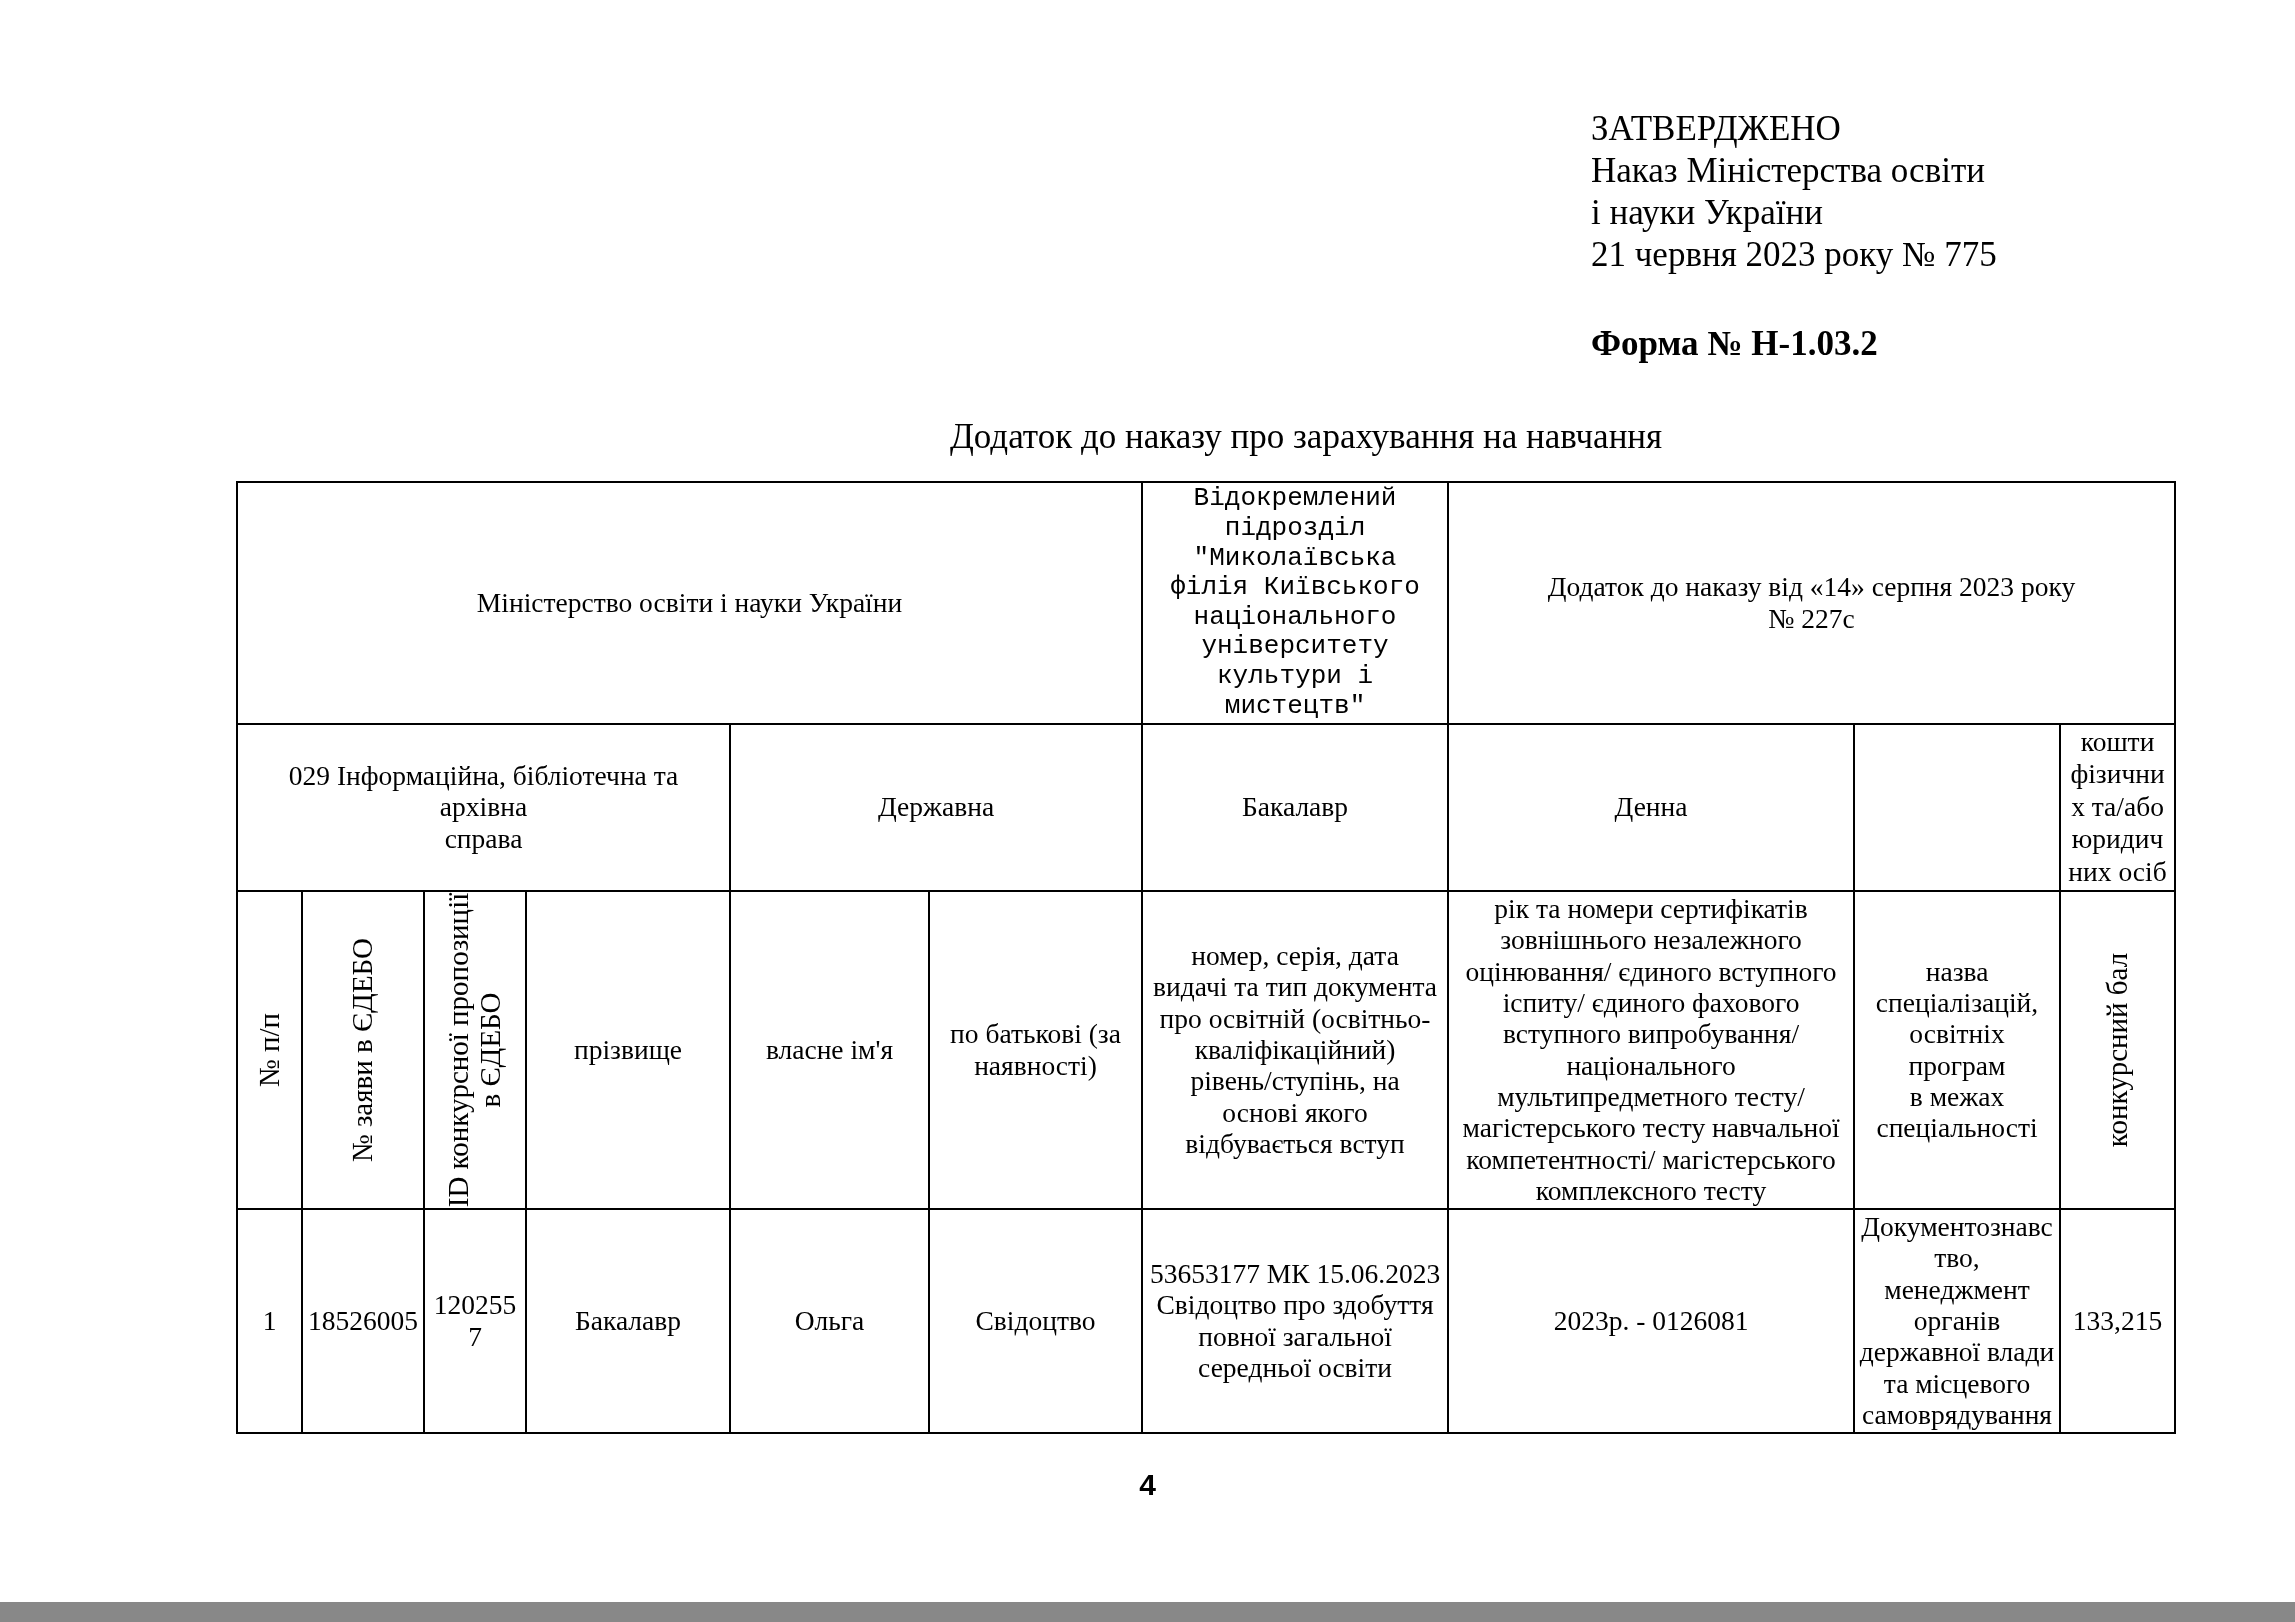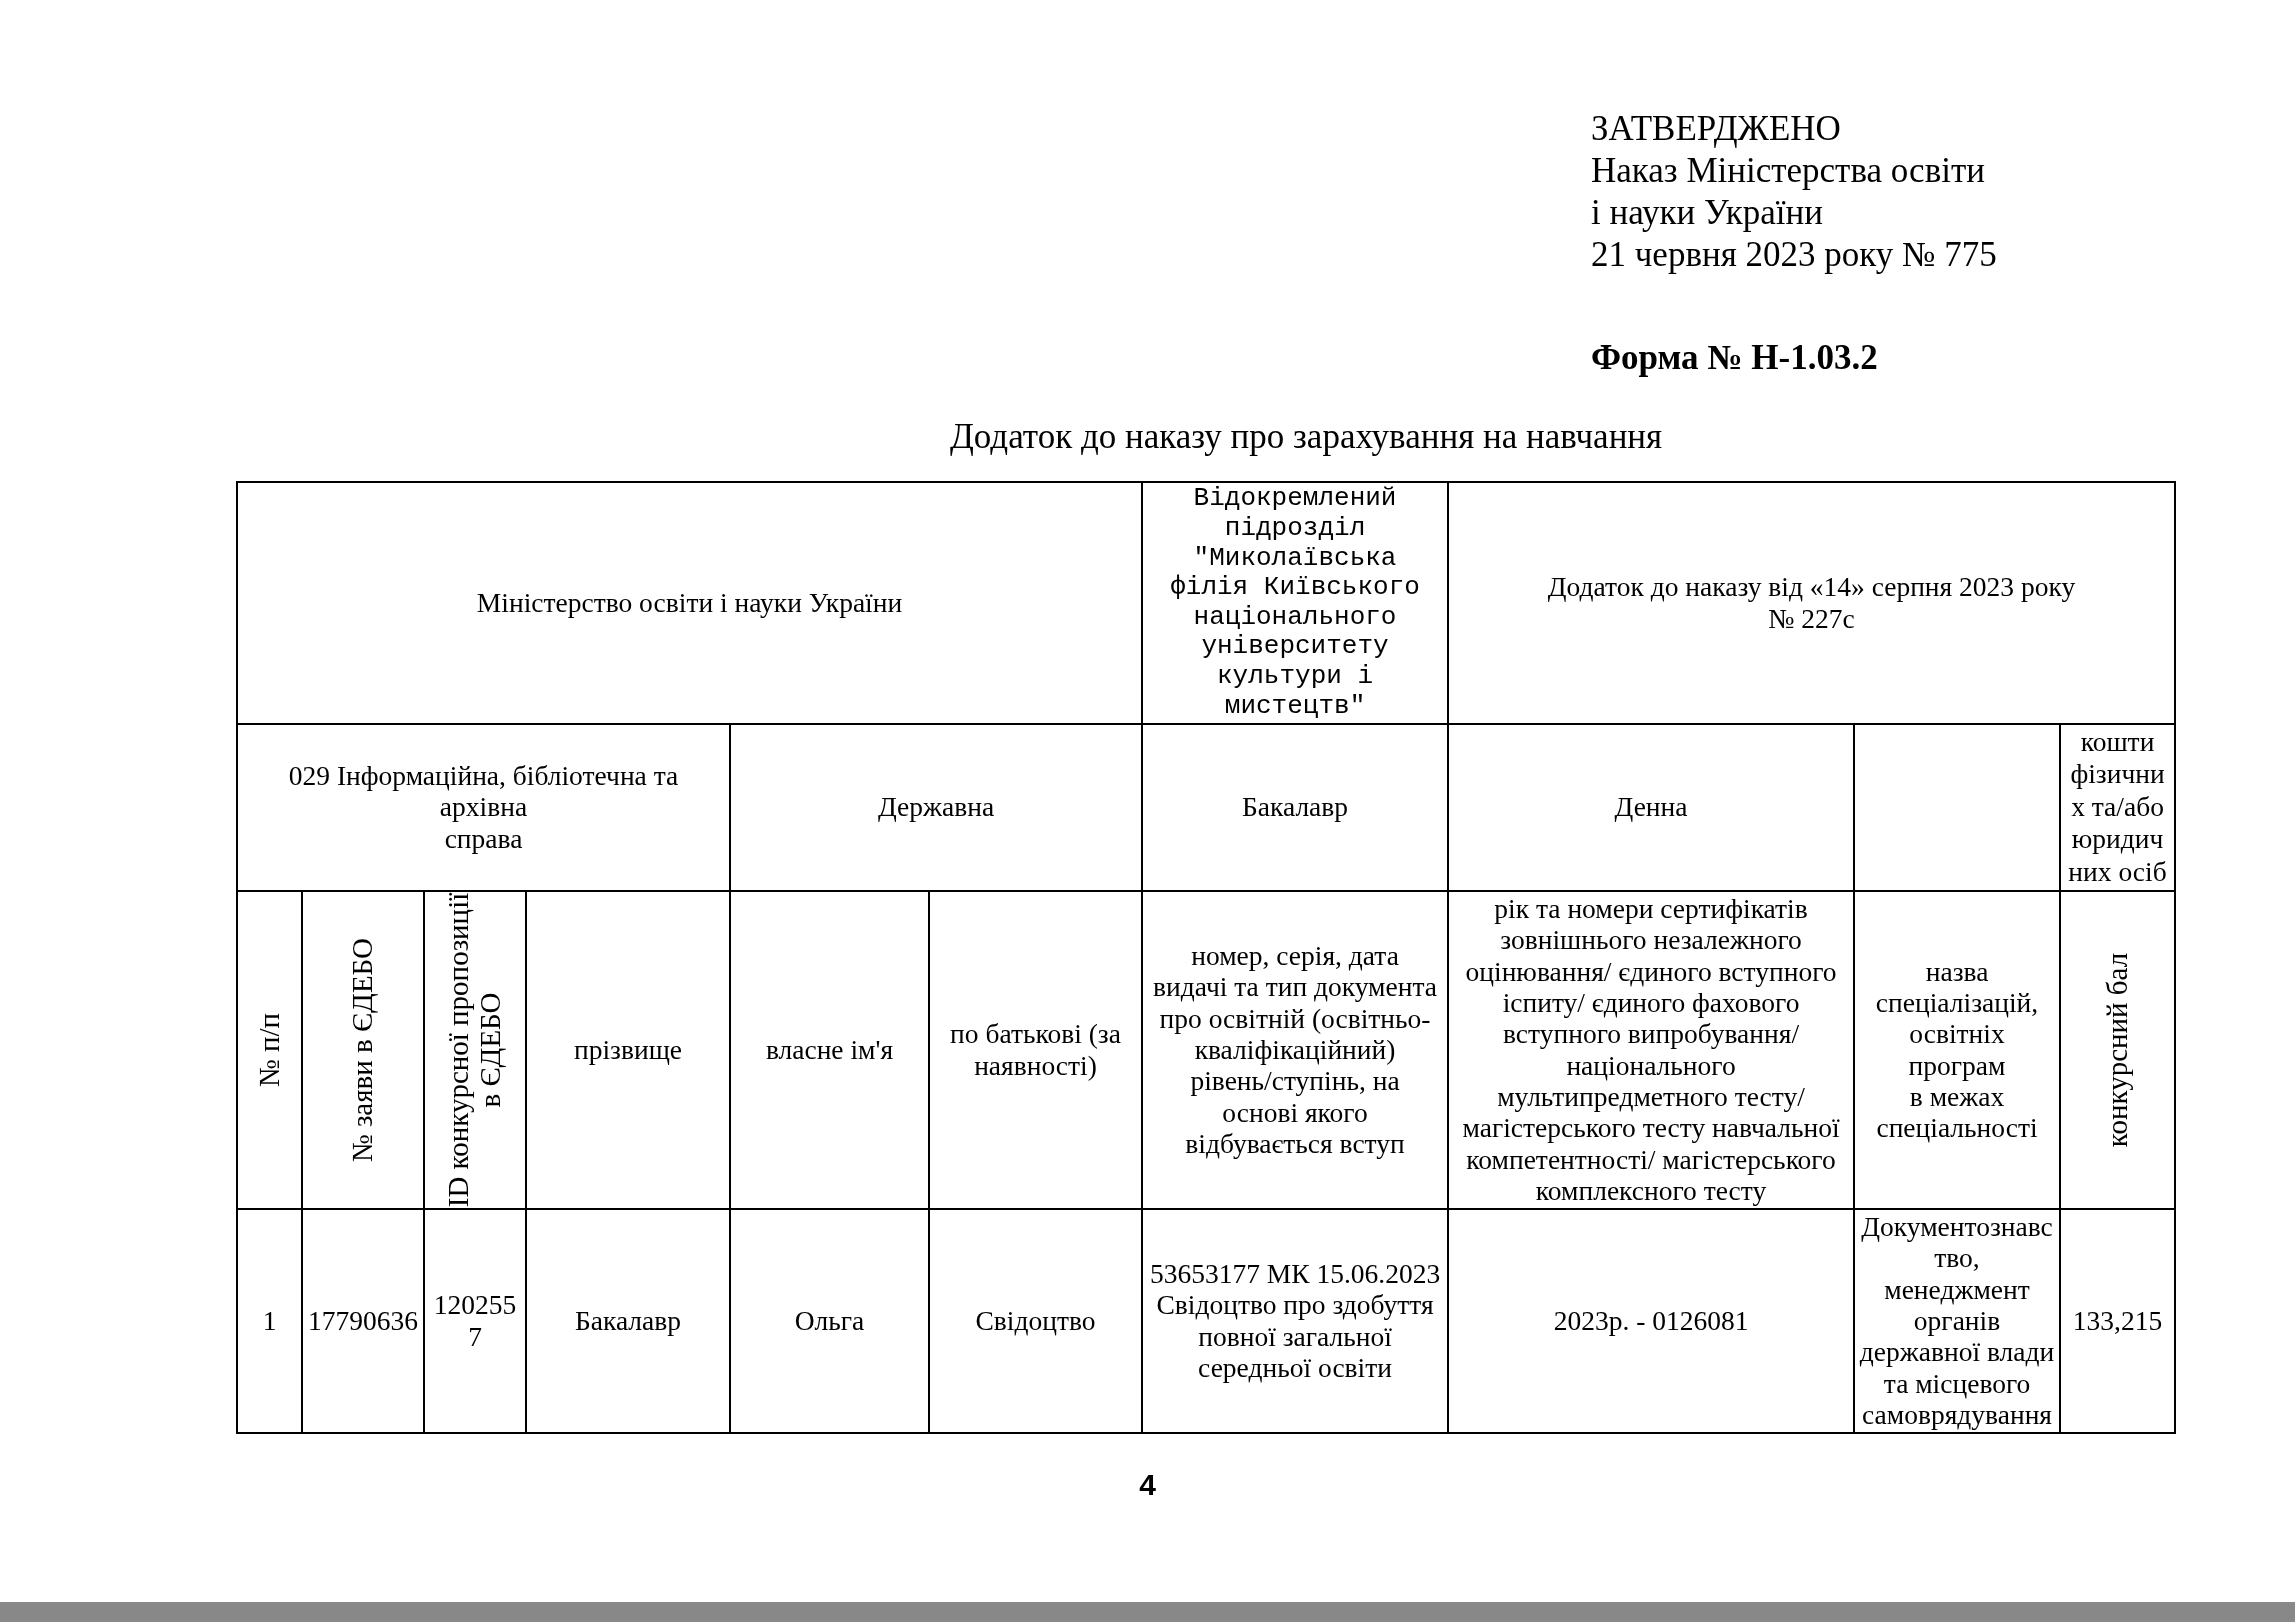--- a/index.html
+++ b/index.html
@@ -21,21 +21,21 @@
     left: 1591px;
     top: 108px;
     font-size: 35px;
     line-height: 42px;
     white-space: pre-line;
     text-align: left;
   }
   .form-number {
     position: absolute;
     left: 1591px;
-    top: 338px;
+    top: 324px;
     font-size: 35px;
     font-weight: bold;
   }
   .doc-title {
     position: absolute;
     left: 950px;
     top: 417px;
     font-size: 35px;
   }
   table.main-table {
@@ -191,21 +191,21 @@
 спеціалізацій,
 освітніх програм
 в межах
 спеціальності</td>
         <td class="vert">
           <span class="rot">конкурсний бал</span>
         </td>
       </tr>
       <tr style="height:185px">
         <td>1</td>
-        <td>17790636</td>
+        <td>18526005</td>
         <td>120255
 7</td>
         <td class="top-left">Бакалавр</td>
         <td class="top-left">Ольга</td>
         <td class="top-left">Свідоцтво</td>
         <td class="top-left">53653177 МК 15.06.2023
 Свідоцтво про здобуття
 повної загальної
 середньої освіти</td>
         <td class="top-left">2023р. - 0126081</td>

